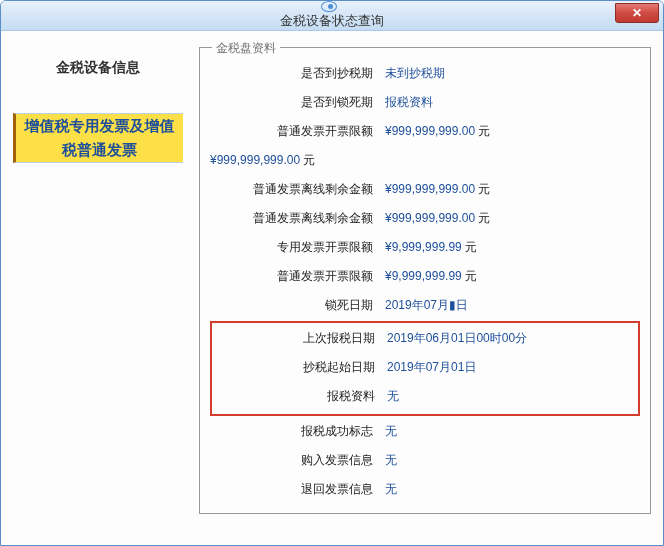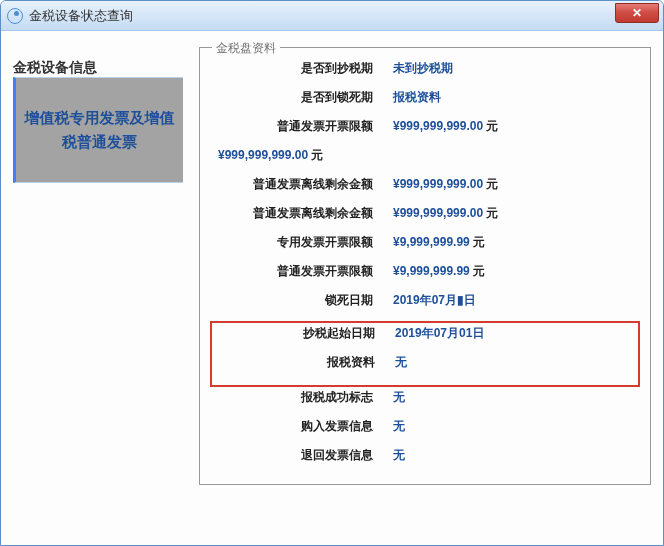--- a/index.html
+++ b/index.html
@@ -18,20 +18,21 @@
     background: #fff;
   }
   .titlebar {
     height: 30px;
     background: linear-gradient(to bottom, #e8f1fb 0%, #d5e6f7 50%, #c5dcf3 100%);
     border-bottom: 1px solid #a9c7e8;
     display: flex;
     align-items: center;
     padding: 0 6px;
     position: relative;
+    flex-direction: column;
   }
   .titlebar-icon {
     width: 16px; height: 16px;
     border: 1.5px solid #4a90d9;
     border-radius: 50%;
     display: inline-block;
     margin-right: 6px;
     position: relative;
   }
   .titlebar-icon::after {
@@ -66,35 +67,37 @@
     height: calc(100% - 30px);
     background: #fdfdfd;
     padding: 10px 12px;
     gap: 16px;
   }
   .sidebar {
     width: 170px;
     padding-top: 18px;
   }
   .sidebar-header {
+    text-align: center;
     font-size: 14px;
     font-weight: bold;
     color: #333;
+    margin-bottom: 36px;
   }
   .tab-item {
-    border-left: 3px solid #3b82f6;
+    border-left: 3px solid #a16207;
     border-top: 1px solid #b9d2ea;
     border-bottom: 1px solid #b9d2ea;
-    padding: 28px 6px;
+    padding: 0 6px;
     font-size: 15px;
     font-weight: bold;
     color: #1e4f9a;
     text-align: center;
     line-height: 1.6;
-    background: #a3a3a3;
+    background: #fde047;
   }
   .main {
     flex: 1;
     position: relative;
   }
   .fieldset {
     border: 1px solid #999;
     padding: 12px 10px 8px 10px;
     position: relative;
     margin-top: 6px;
@@ -103,37 +106,35 @@
     position: absolute;
     top: -8px;
     left: 12px;
     background: #fdfdfd;
     padding: 0 4px;
     font-size: 12px;
     color: #737373;
   }
   .row {
     display: flex;
-    align-items: flex-start;
+    align-items: center;
     height: 27px;
     margin-bottom: 2px;
-    font-weight: bold;
   }
   .label {
     width: 175px;
     text-align: right;
     color: #222;
     font-size: 12px;
     padding-right: 12px;
   }
   .value {
     flex: 1;
     color: #1e4f9a;
     font-size: 12px;
-    margin-left: 8px;
   }
   .unit {
     color: #222;
     margin-left: 3px;
   }
   .highlight-box {
     border: 2px solid #d43c2e;
     padding: 2px 0;
     margin: 2px 0;
   }
@@ -192,20 +193,24 @@
               <div class="value">¥9,999,999.99<span class="unit">元</span></div>
             </div>
             <div class="row">
               <div class="label">锁死日期</div>
               <div class="value">2019年07月▮日</div>
             </div>
           </div>
         <div class="highlight-box">
           <div id="rows-highlight">
               <div class="row">
+                <div class="label">上次报税日期</div>
+                <div class="value">2019年06月01日00时00分</div>
+              </div>
+              <div class="row">
                 <div class="label">抄税起始日期</div>
                 <div class="value">2019年07月01日</div>
               </div>
               <div class="row">
                 <div class="label">报税资料</div>
                 <div class="value">无</div>
               </div>
             </div>
         </div>
         <div id="rows-tail">

